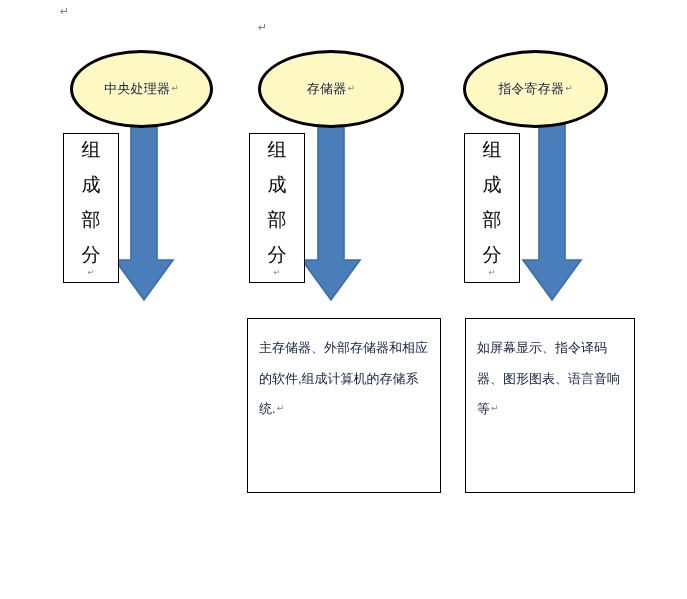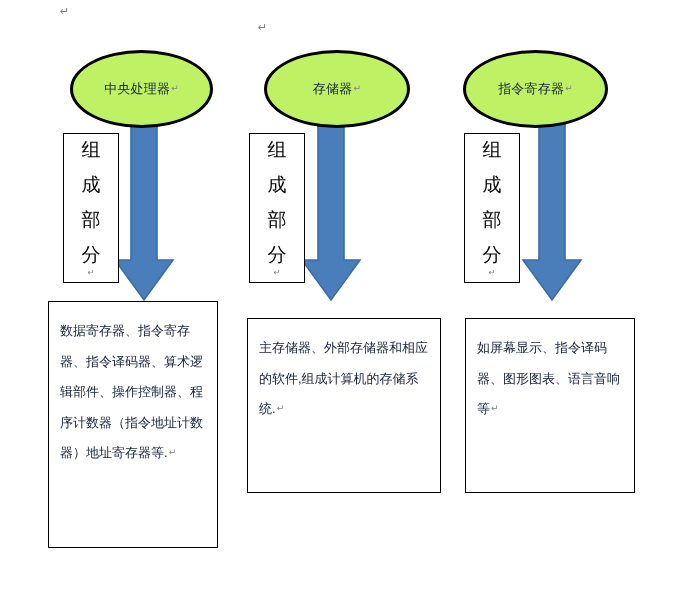--- a/index.html
+++ b/index.html
@@ -33,21 +33,21 @@
     font-size: 9px;
     vertical-align: 2px;
     margin-left: 1px;
   }
 
   
   .ellipse {
     position: absolute;
     border: 3px solid #000000;
     border-radius: 50%;
-    background: #bef264;
+    background: #fef9c3;
     box-sizing: border-box;
     display: flex;
     align-items: center;
     justify-content: center;
     z-index: 4;
   }
   .ellipse-label {
     font-family: "Liberation Serif", "DejaVu Serif", serif;
     font-size: 13px;
     color: #16213c;
@@ -132,31 +132,28 @@
   <div class="vbox" style="left:63px; top:133px; width:56px; height:150px;">
     <span class="vbox-text">
       <span class="vbox-char">组</span>
       <span class="vbox-char">成</span>
       <span class="vbox-char">部</span>
       <span class="vbox-char">分</span>
     </span>
     <span class="vbox-mark">↵</span>
   </div>
 
-  <div class="dbox" style="left:48px; top:301px; width:170px; height:247px;">
-    <span class="dbox-text"><span>数据寄存器、指令寄存器、指令译码器、算术逻辑部件、操作控制器、程序计数器（指令地址计数器）地址寄存器等.</span><span class="pilcrow inline">↵</span></span>
-  </div>
 
   <div class="arrow" style="left:300px; top:110px;">
     <svg width="62" height="192" viewBox="0 0 62 192">
       <polygon points="18,0 44,0 44,150 60,150 31,190 2,150 18,150" fill="#4a7ebb" stroke="#3a6ca8" stroke-width="1.6"></polygon>
     </svg>
   </div>
 
-  <div class="ellipse" style="left:264px; top:50px; width:146px; height:78px;">
+  <div class="ellipse" style="left:258px; top:50px; width:146px; height:78px;">
     <span class="ellipse-label"><span>存储器</span><span class="pilcrow inline">↵</span></span>
   </div>
 
   <div class="vbox" style="left:249px; top:133px; width:56px; height:150px;">
     <span class="vbox-text">
       <span class="vbox-char">组</span>
       <span class="vbox-char">成</span>
       <span class="vbox-char">部</span>
       <span class="vbox-char">分</span>
     </span>

